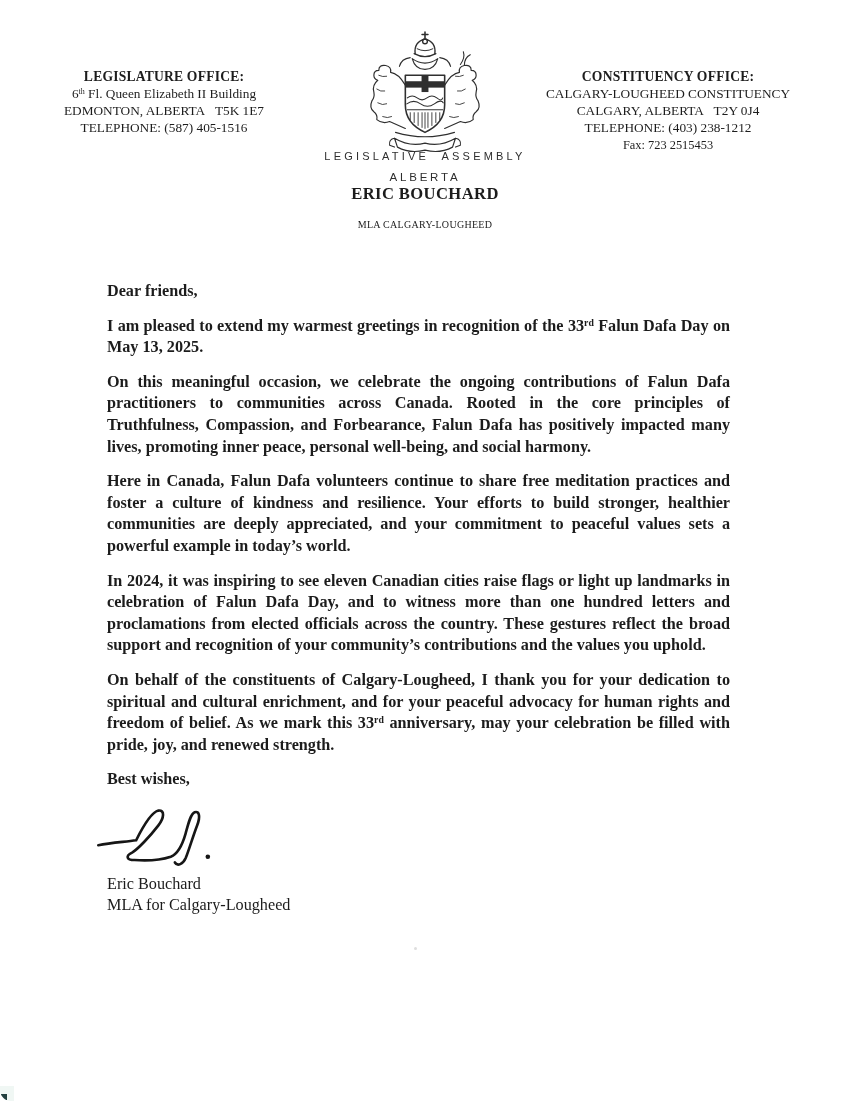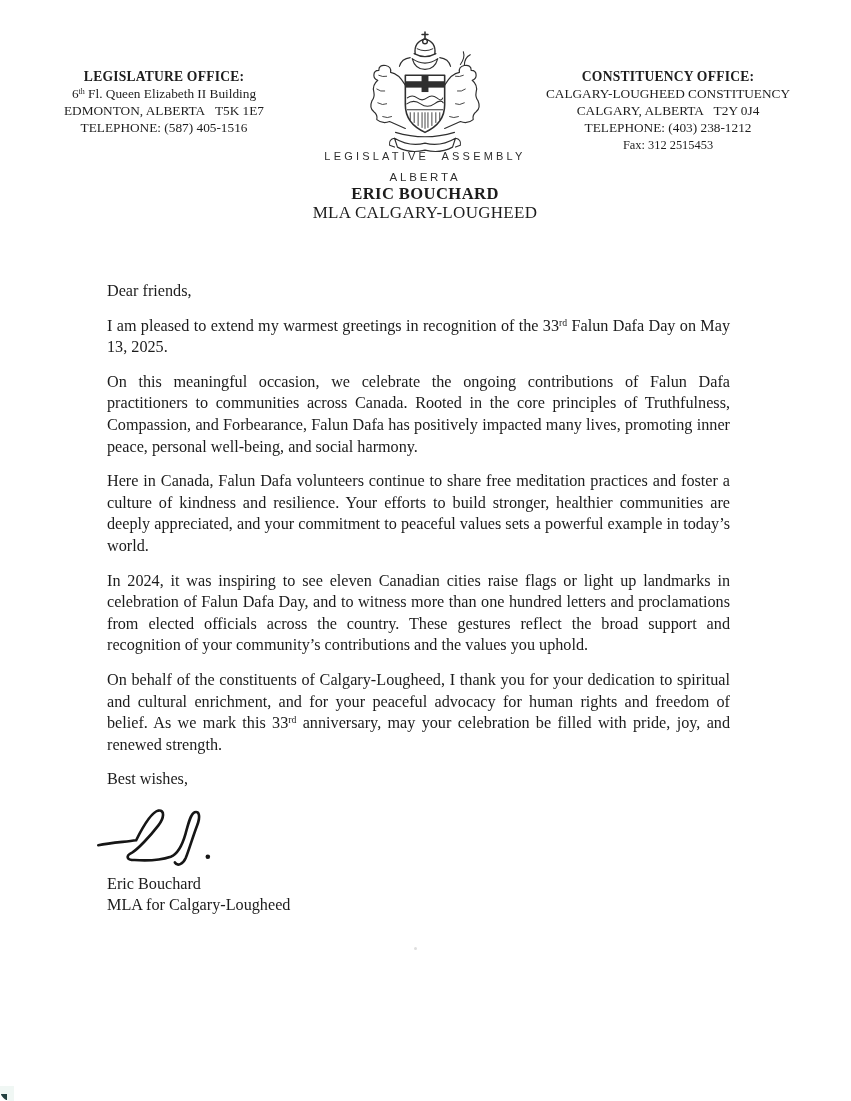--- a/index.html
+++ b/index.html
@@ -17,24 +17,24 @@
   .office-left{left:38px;top:69px;width:252px;}
   .office-right{left:520px;top:69px;width:296px;}
   .office-title{font-weight:bold;font-size:13.6px;letter-spacing:.2px;}
   .office-fax{font-size:12.4px;}
   sup{font-size:.6em;line-height:0;vertical-align:baseline;position:relative;top:-.5em;}
   .crest{position:absolute;left:366px;top:30px;width:118px;height:130px;}
   .assembly-block{position:absolute;left:285px;top:148px;width:280px;text-align:center;}
   .assembly-name{font-family:"Liberation Sans", sans-serif;font-size:11px;letter-spacing:3.2px;color:#2e2e2e;line-height:16px;}
   .assembly-province{font-family:"Liberation Sans", sans-serif;font-size:11.5px;letter-spacing:2.8px;color:#2e2e2e;margin-top:7px;line-height:12px;}
   .member-name{font-size:16.6px;font-weight:bold;letter-spacing:.4px;margin-top:2px;line-height:18px;}
-  .member-role{font-size:17px;letter-spacing:.3px;margin-top:1px;line-height:18px;}
+  .member-role{font-size:10px;letter-spacing:.3px;margin-top:13px;line-height:18px;}
   
   .letter-body{position:absolute;left:107px;top:281px;width:627px;font-size:16.2px;line-height:21.6px;}
-  .letter-body p{margin:0 4px 13px 0;}
+  .letter-body p{margin:0 4px 13px 0;font-weight:bold;}
   .para{text-align:justify;text-align-last:left;}
   .signature{margin:2px 0 0 -12px;height:70px;}
   .signature svg{display:block;}
   .signer-name,.signer-title{line-height:21.6px;}
   
   .artifact{position:absolute;}
   .artifact-dot{left:414px;top:947px;width:3px;height:3px;background:#dedede;border-radius:50%;}
   .artifact-corner-halo{left:0;top:1086px;width:14px;height:15px;background:#f0f7f4;}
   .artifact-corner-mark{left:1px;top:1094px;width:6px;height:6px;background:#23403f;}
 </style>
@@ -89,21 +89,21 @@
           <path d="M29,110 q-6,1 -5,7 l5,2 M91,110 q6,1 5,7 l-5,2" stroke-width="1.1"></path>
         </g>
       </svg>
     </div>
 
     <div class="office office-right">
       <div class="office-title">CONSTITUENCY OFFICE:</div>
       <div class="office-line">CALGARY-LOUGHEED CONSTITUENCY</div>
       <div class="office-line">CALGARY, ALBERTA&nbsp;&nbsp; T2Y 0J4</div>
       <div class="office-line">TELEPHONE: (403) 238-1212</div>
-      <div class="office-line office-fax">Fax: 312 2515453</div>
+      <div class="office-line office-fax">Fax: 723 2515453</div>
     </div>
 
     <div class="assembly-block">
       <div class="assembly-name">LEGISLATIVE&nbsp;&nbsp;ASSEMBLY</div>
       <div class="assembly-province">ALBERTA</div>
       <div class="member-name">ERIC BOUCHARD</div>
       <div class="member-role">MLA CALGARY-LOUGHEED</div>
     </div>
   </header>
 

